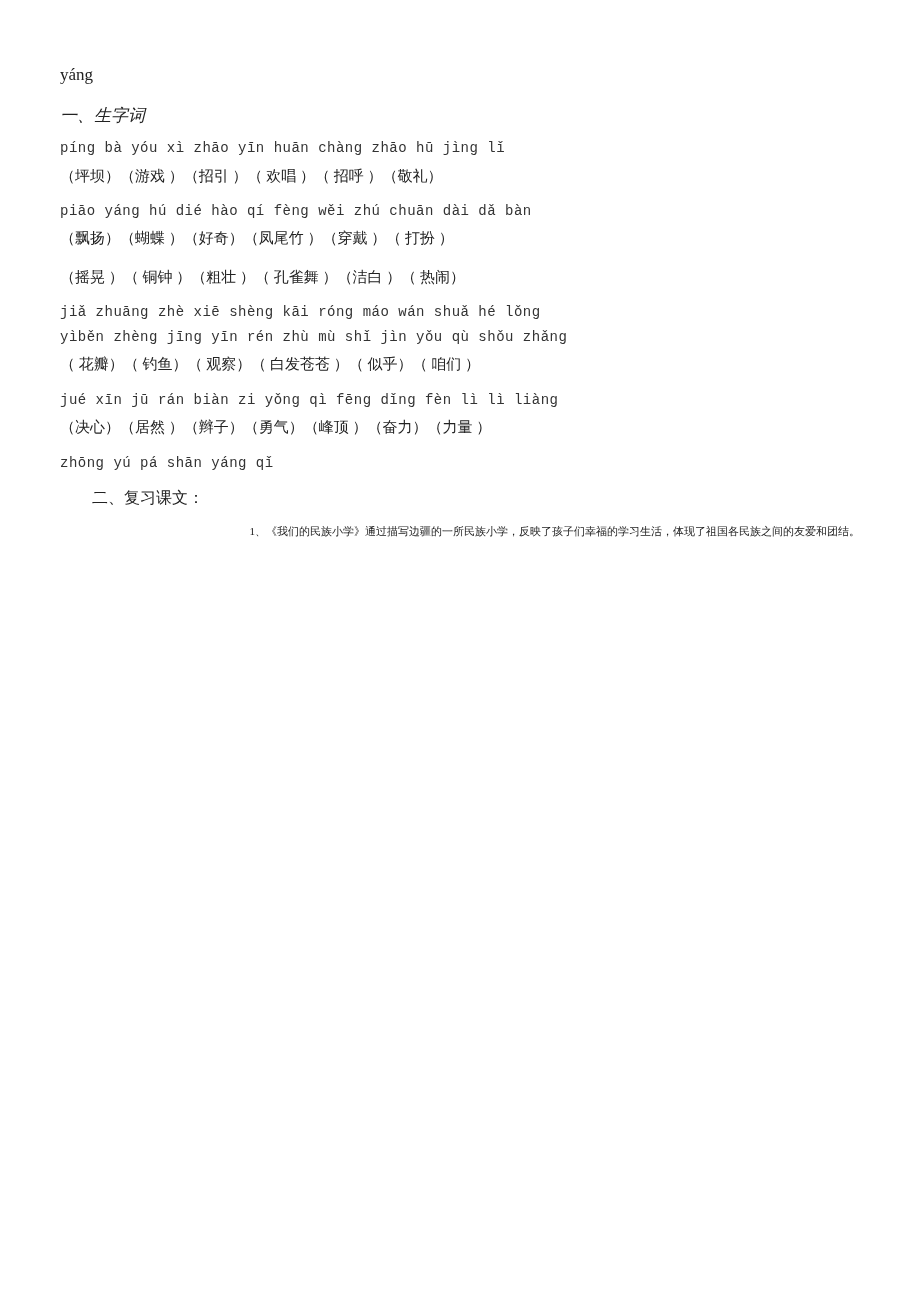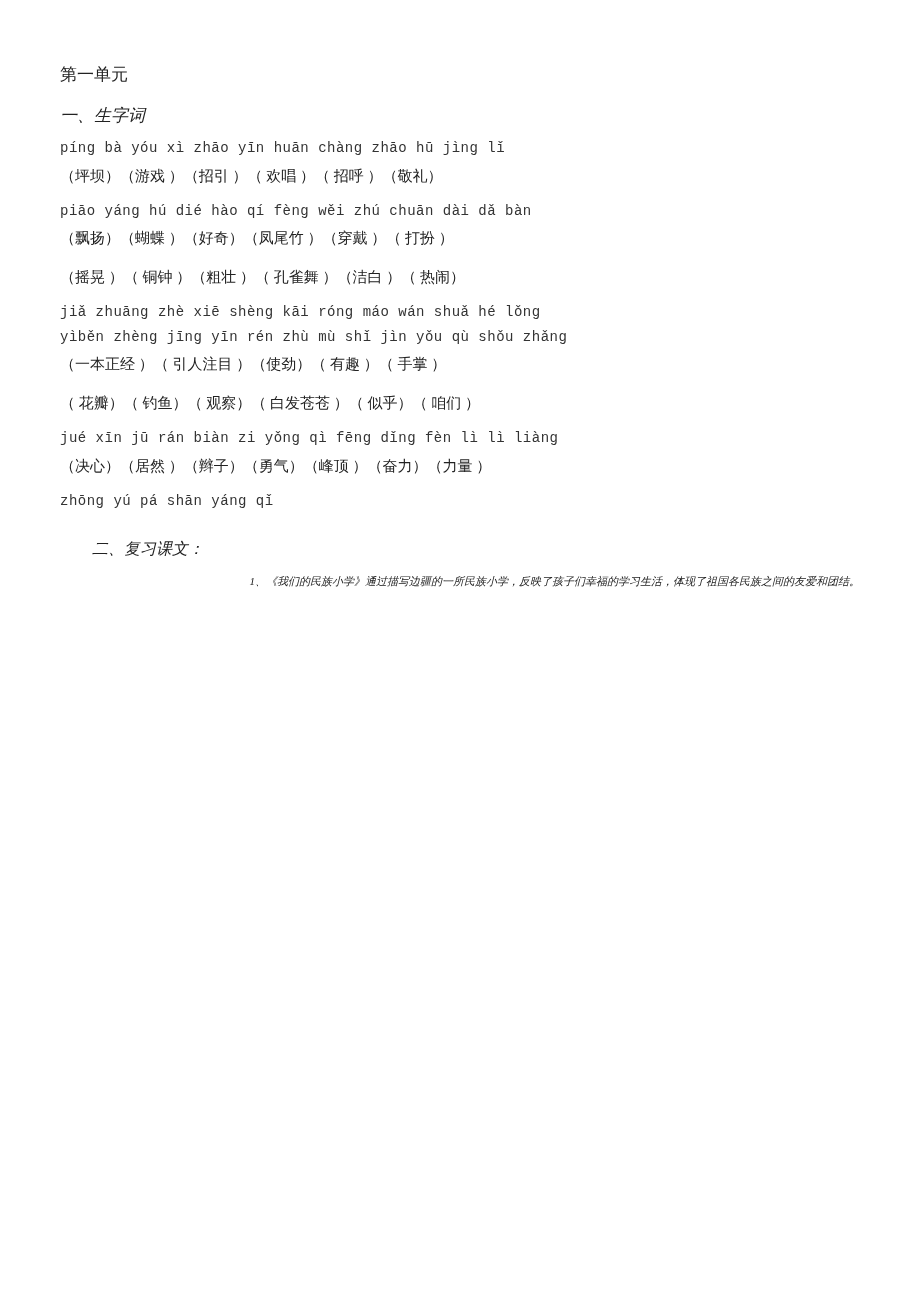--- a/index.html
+++ b/index.html
@@ -34,51 +34,49 @@
       letter-spacing: 0.5px;
       margin-bottom: 2px;
       line-height: 1.6;
     }
     .char-row {
       font-size: 15px;
       margin-bottom: 10px;
       line-height: 1.9;
     }
     .review-section {
-      margin-top: 22px;
-      font-style: italic;
+      margin-top: 10px;
     }
     .review-title {
       font-size: 16px;
       text-indent: 2em;
       margin-bottom: 8px;
     }
     .review-item {
       font-size: 11px;
       line-height: 1.9;
       text-indent: 0;
       margin-bottom: 4px;
       text-align: right;
     }
   </style>
 </head>
 <body>
 
-<div class="unit-title">第一单元</div>
+<div class="unit-title">yáng</div>
 <div class="section-title">一、生字词</div>
 
 <div id="rows-container">
     <div class="pinyin-row">píng bà      yóu xì           zhāo yīn      huān chàng      zhāo hū      jìng lǐ</div>
     <div class="char-row">（坪坝）（游戏  ）（招引  ）（  欢唱  ）（ 招呼  ）（敬礼）</div>
     <div class="pinyin-row">piāo yáng      hú dié       hào qí      fèng wěi zhú   chuān dài      dǎ bàn</div>
     <div class="char-row">（飘扬）（蝴蝶  ）（好奇）（凤尾竹  ）（穿戴  ）（ 打扮 ）</div>
     <div class="char-row">（摇晃  ）（  铜钟  ）（粗壮  ）（  孔雀舞  ）（洁白 ）（ 热闹）</div>
     <div class="pinyin-row">jiǎ zhuāng   zhè xiē    shèng kāi      róng máo   wán shuǎ     hé lǒng</div>
     <div class="pinyin-row">yìběn zhèng jīng    yīn rén zhù mù   shǐ jìn       yǒu qù      shǒu zhǎng</div>
-    <div class="char-row">（一本正经  ）（  引人注目  ）（使劲）（  有趣   ）（ 手掌 ）</div>
     <div class="char-row">（ 花瓣）（ 钓鱼）（  观察）（   白发苍苍   ）（ 似乎）（ 咱们 ）</div>
     <div class="pinyin-row">jué xīn      jū rán        biàn zi     yǒng qì    fēng dǐng    fèn lì    lì liàng</div>
     <div class="char-row">（决心）（居然  ）（辫子）（勇气）（峰顶  ）（奋力）（力量 ）</div>
     <div class="pinyin-row">zhōng yú      pá shān     yáng qǐ</div>
   </div>
 
 <div class="review-section">
   <div class="review-title">二、复习课文：</div>
   <div id="review-container">
       <div class="review-item">1、《我们的民族小学》通过描写边疆的一所民族小学，反映了孩子们幸福的学习生活，体现了祖国各民族之间的友爱和团结。</div>

